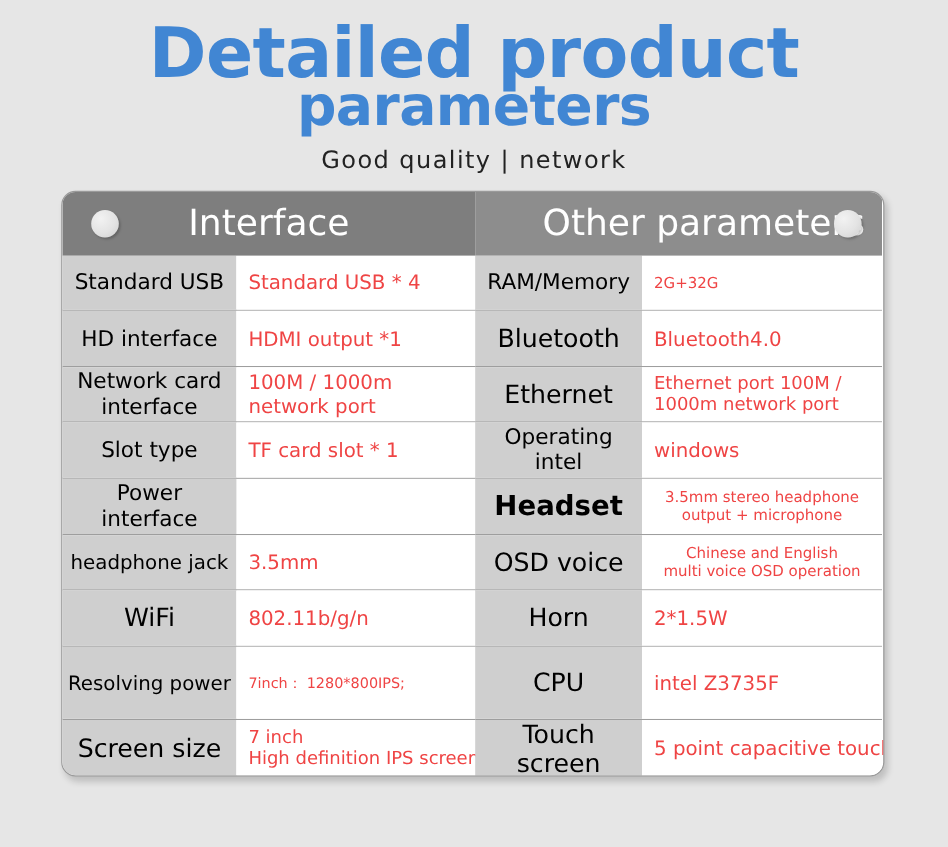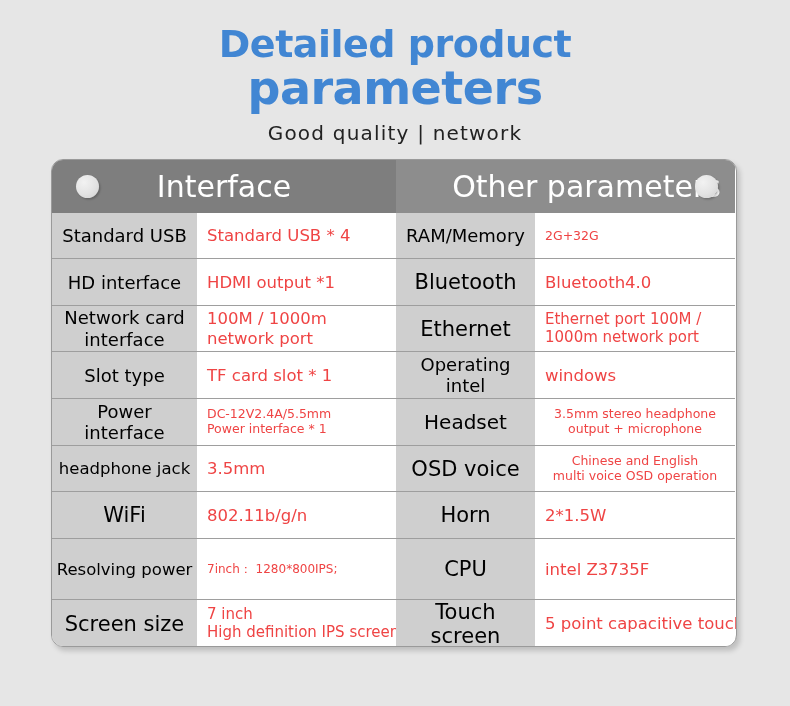--- a/index.html
+++ b/index.html
@@ -30,21 +30,21 @@
     text-align: center;
   }
   .title-line {
     color: #4186d3;
     font-weight: bold;
     font-size: 45px;
     line-height: 44px;
     letter-spacing: -0.5px;
     white-space: nowrap;
   }
-  .title-line-1 { font-size: 38px; }
+  .title-line-1 { font-size: 58px; }
   .title-line-2 { font-size: 46px; }
   .subtitle {
     margin-top: 11px;
     color: #222222;
     font-size: 20px;
     letter-spacing: 1.2px;
     white-space: nowrap;
   }
 
   
@@ -155,21 +155,21 @@
 
   .val-lines { line-height: 1.18; }
 
   
   .fs-lg   { font-size: 18px; }
   .fs-md   { font-size: 16.5px; }
   .fs-sm   { font-size: 15px; }
   .fs-xs   { font-size: 12.5px; }
   .fs-xxs  { font-size: 12px; text-align: right; }
   .fs-xl   { font-size: 21px; }
-  .fs-xxl  { font-size: 20px; }
+  .fs-xxl  { font-size: 23px; font-weight: bold; }
 </style>
 </head>
 <body>
 
 <div class="page">
 
   <div class="title-block">
     <div class="title-line title-line-1">Detailed product</div>
     <div class="title-line title-line-2">parameters</div>
     <div class="subtitle">Good quality  |  network</div>
@@ -217,26 +217,20 @@
           </div>
         </div>
 
         <div class="row" style="height:47px">
           <div class="cell-label fs-lg">Slot type</div>
           <div class="cell-value fs-md">TF card slot * 1</div>
         </div>
 
         <div class="row" style="height:47px">
           <div class="cell-label fs-lg">Power interface</div>
-          <div class="cell-value fs-xs">
-            <span class="val-lines">
-              <span>DC-12V2.4A/5.5mm</span><br>
-              <span>Power interface * 1</span>
-            </span>
-          </div>
         </div>
 
         <div class="row" style="height:46px">
           <div class="cell-label fs-md">headphone jack</div>
           <div class="cell-value fs-md">3.5mm</div>
         </div>
 
         <div class="row" style="height:47px">
           <div class="cell-label fs-xl">WiFi</div>
           <div class="cell-value fs-md">802.11b/g/n</div>

